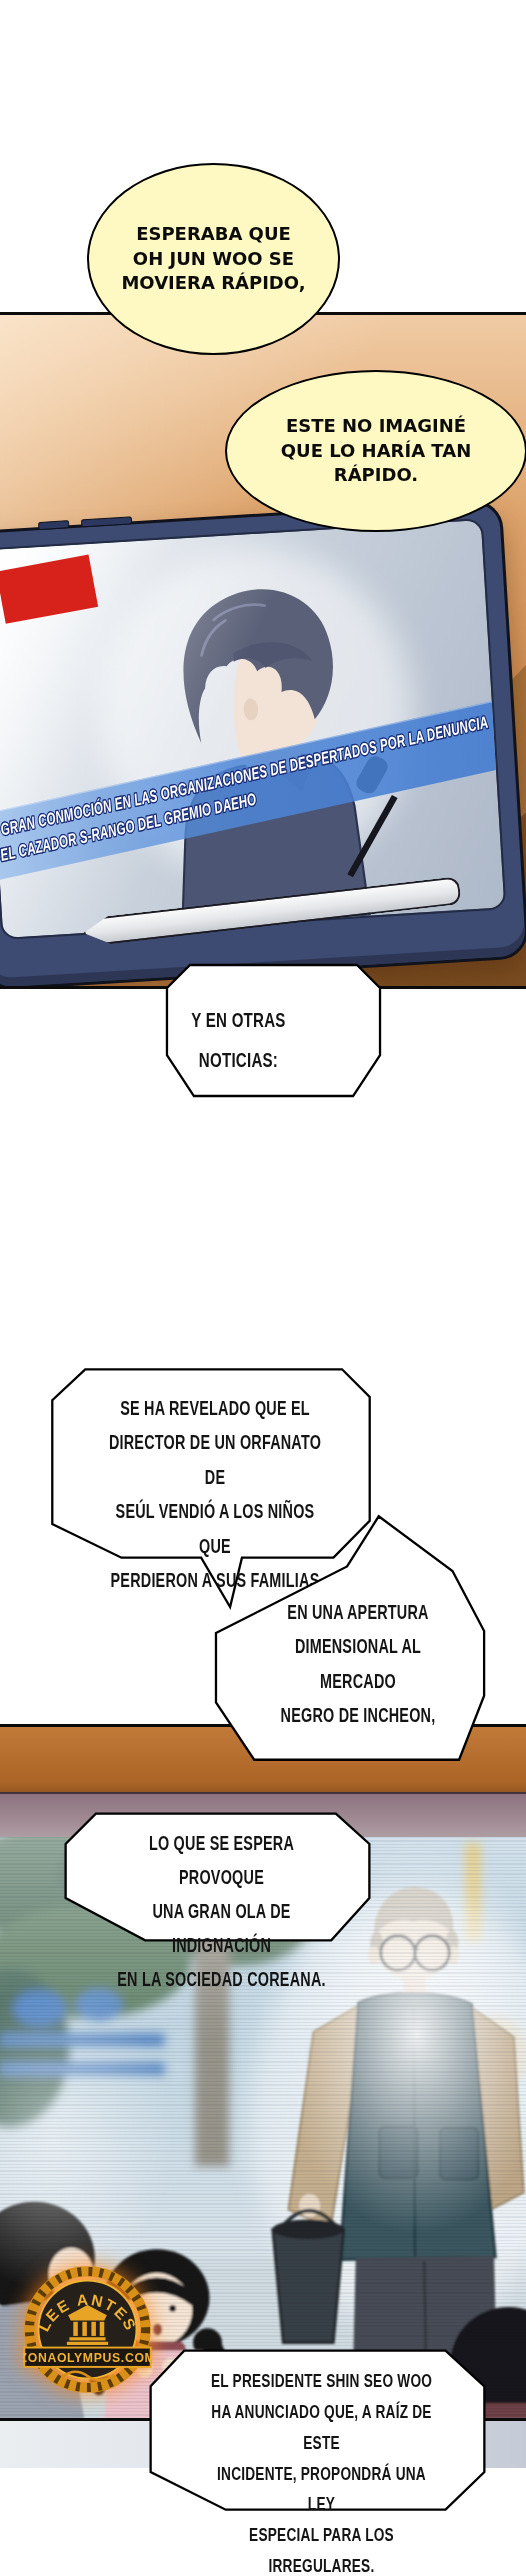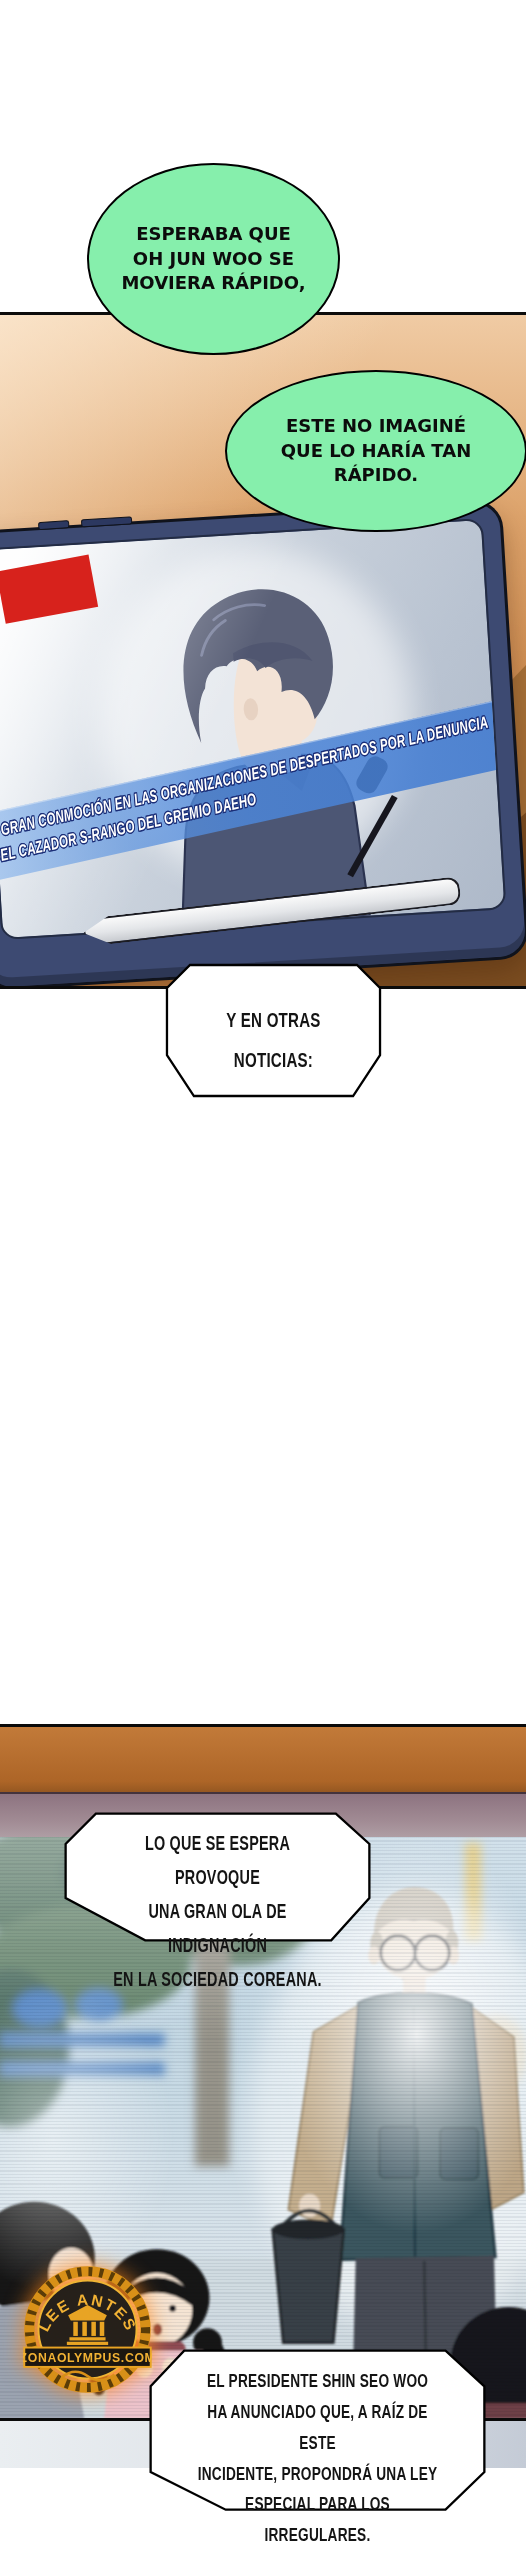--- a/index.html
+++ b/index.html
@@ -37,30 +37,30 @@
     transform:scaleX(.68);transform-origin:0 50%;}
   .tl1{padding-left:72px;}
   .tl2{padding-left:51px;}
 
   .stylus{left:99px;top:381px;width:375px;height:24px;transform:rotate(-3deg);
     background:linear-gradient(180deg,#fafafa 0%,#e4e6e9 55%,#c7cacf 100%);
     border:2px solid #1c1c22;border-radius:12px;
     clip-path:polygon(0 50%,7% 0,100% 0,100% 100%,7% 100%);}
 
   
-  .bubble{background:#86efac;border:2.6px solid #000;border-radius:50%;
+  .bubble{background:#fef9c3;border:2.6px solid #000;border-radius:50%;
     display:flex;align-items:center;justify-content:center;z-index:6;}
   .bubble span{white-space:pre-line;text-align:center;font-weight:700;
     font-size:18px;line-height:1.38;color:#0c0c0c;font-family:"DejaVu Sans",sans-serif;}
 
   
   .cap{z-index:6;}
   .cap svg{position:absolute;inset:0;width:100%;height:100%;overflow:visible;}
   .cap polygon{fill:#ffffff;stroke:#000000;stroke-width:3.5;stroke-linejoin:miter;}
-  .cap-text{position:absolute;inset:0;display:flex;justify-content:center;}
+  .cap-text{position:absolute;inset:0;display:flex;justify-content:flex-start;margin-left:8px;}
   .cap-text span{transform:scaleX(.72);transform-origin:50% 0;white-space:pre-line;
     text-align:center;font-weight:800;font-size:20px;line-height:1.72;color:#141414;
     letter-spacing:0.3px;font-family:"Liberation Sans",sans-serif;}
 
   
   .panel2{left:0;top:1724px;width:527px;height:744px;overflow:hidden;background:#c3d4e0;}
   .band-orange{left:0;top:0;width:100%;height:68px;border-top:3.3px solid #0a0a0a;
     background:linear-gradient(180deg,#c27a39 0%,#ad6527 80%,#8f5420 100%);
     box-shadow:0 -2px 0 #3a2410 inset;}
   .band-mauve{left:0;top:68px;width:100%;height:45px;
@@ -150,21 +150,42 @@
   <div class="abs cap" style="left:165px;top:963px;width:217px;height:135px;">
     <svg viewBox="0 0 330 205" preserveAspectRatio="none">
       <polygon points="38,3 292,3 327,38 327,140 286,202 44,202 3,140 3,38"></polygon>
     </svg>
     <div class="cap-text" style="padding-top:37px;">
       <span style="font-size:21px;line-height:1.9;">Y EN OTRAS
 NOTICIAS:</span>
     </div>
   </div>
 
-
+  <div class="abs cap" style="left:49px;top:1366px;width:324px;height:247px;">
+    <svg viewBox="0 0 492 375" preserveAspectRatio="none">
+      <polygon points="55,5 445,5 487,47 487,235 432,291 293,291 275,366 231,291 110,291 5,240 5,52"></polygon>
+    </svg>
+    <div class="cap-text" style="padding-top:25px;">
+      <span>SE HA REVELADO QUE EL
+DIRECTOR DE UN ORFANATO DE
+SEÚL VENDIÓ A LOS NIÑOS QUE
+PERDIERON A SUS FAMILIAS</span>
+    </div>
+  </div>
+
+  <div class="abs cap" style="left:214px;top:1511px;width:280px;height:254px;">
+    <svg viewBox="0 0 425 385" preserveAspectRatio="none">
+      <polygon points="3,185 202,84 250,8 362,91 410,182 410,280 372,377 61,377 3,290"></polygon>
+    </svg>
+    <div class="cap-text" style="padding-top:84px;">
+      <span>EN UNA APERTURA
+DIMENSIONAL AL MERCADO
+NEGRO DE INCHEON,</span>
+    </div>
+  </div>
 
   <div class="abs panel2">
     <div class="abs band-orange"></div>
     <div class="abs band-mauve"></div>
 
     <div class="abs scene">
       <svg class="abs" style="inset:0;width:100%;height:100%;" viewBox="0 0 800 884" preserveAspectRatio="none">
         <defs>
           <filter id="bgBlur" x="-40%" y="-40%" width="180%" height="180%">
               <feGaussianBlur stdDeviation="7"></feGaussianBlur>

